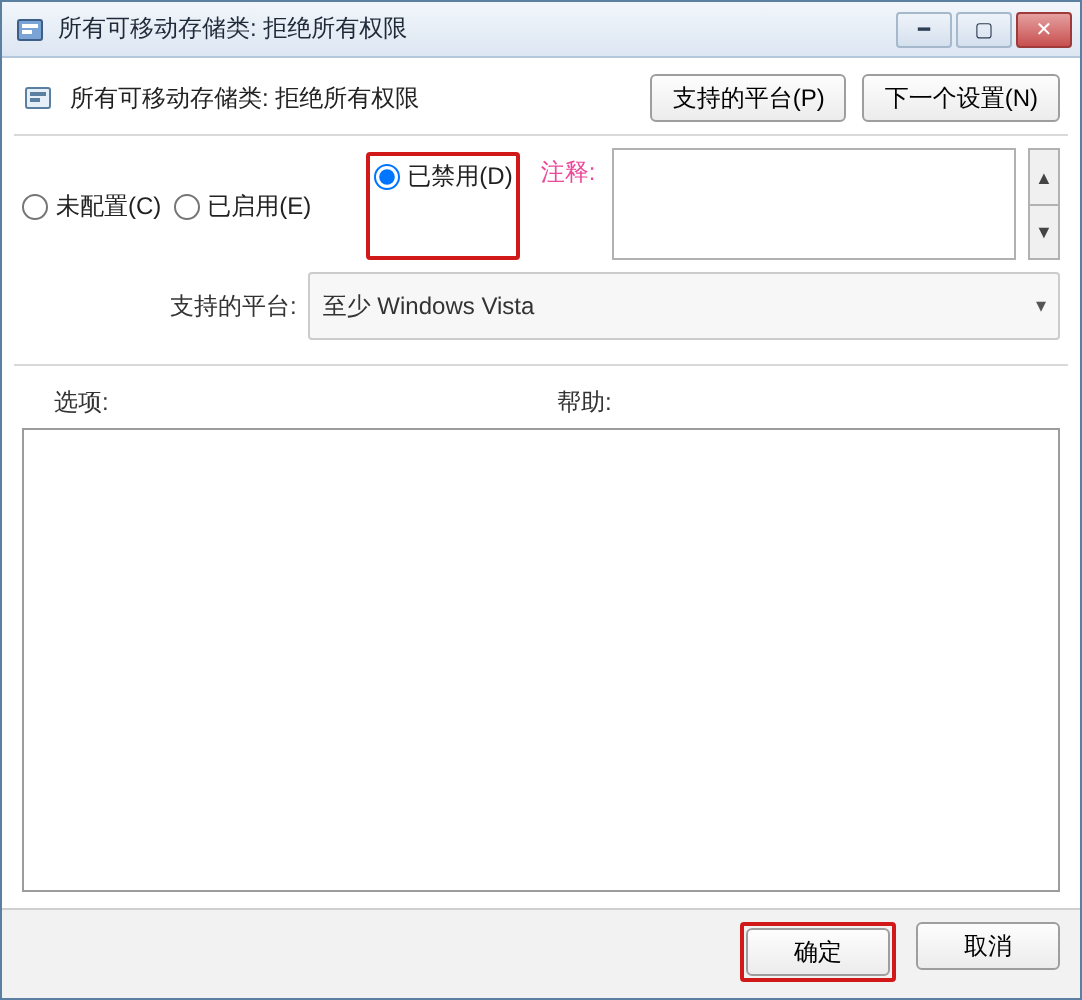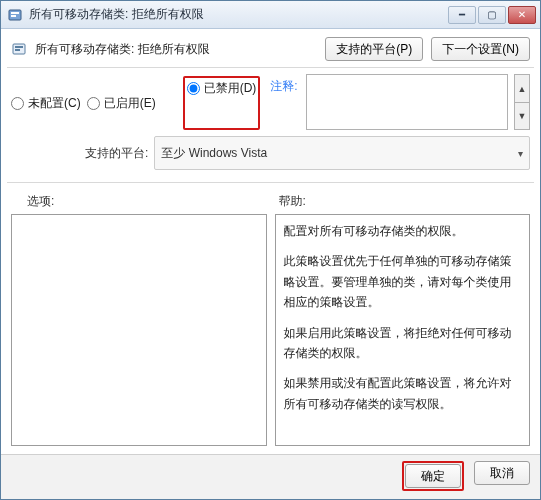--- a/index.html
+++ b/index.html
@@ -18,37 +18,37 @@
 .navbtns { display: flex; gap: 8px; }
 button.navbtn { font-family: inherit; font-size: 12px; height: 24px; padding: 0 10px; background: linear-gradient(#fdfdfd,#ececec); border: 1px solid #9e9e9e; border-radius: 3px; cursor: pointer; }
 .sep { height: 1px; background: #d9d9d9; margin: 0 6px; }
 .config-row { display: flex; padding: 6px 10px 4px 10px; gap: 10px; }
 .radios { display: flex; gap: 6px; padding-top: 2px; min-width: 82px; }
 .radios label { display: flex; align-items: center; gap: 4px; cursor: pointer; color: #222; }
 .radios input { margin: 0; }
 .highlight-red { border: 2px solid #d21919; border-radius: 2px; padding: 2px 2px; margin-left: 21px; }
 .right-col { flex: 1; display: flex; flex-direction: column; gap: 4px; }
 .fieldrow { display: flex; align-items: flex-start; gap: 6px; }
-.fieldrow .lbl { min-width: 30px; padding-top: 4px; color: #3b82f6; }
+.fieldrow .lbl { min-width: 30px; padding-top: 4px; color: #ec4899; }
 .comment-box { flex: 1; height: 56px; border: 1px solid #b1b1b1; background: #fff; resize: none; font-family: inherit; font-size: 12px; padding: 2px 4px; }
 .spin { width: 16px; display: flex; flex-direction: column; }
 .spin div { height: 28px; background: #f0f0f0; border: 1px solid #b1b1b1; display:flex;align-items:center;justify-content:center;font-size:9px;color:#444;cursor:pointer; }
 .spin div:first-child { border-bottom: none; }
 .platform-row { display: flex; align-items: center; gap: 6px; padding: 2px 10px 6px 84px; }
 .platform-row .lbl { color: #333; }
 .platform-val { flex: 1; border: 1px solid #ccc; background: #f7f7f7; height: 22px; display: flex; align-items: center; justify-content: space-between; padding: 16px 6px; border-radius: 2px; color: #333; }
 .platform-val .chev { font-size: 10px; color: #555; }
 .sep2 { height: 1px; background: #d9d9d9; margin: 6px 6px 0 6px; }
 .labels-row { display: flex; padding: 10px 10px 4px 26px; }
 .labels-row div { flex: 1; color: #333; }
 .panes { flex: 1; display: flex; gap: 8px; padding: 0 10px 8px 10px; min-height: 0; }
 .pane { flex: 1; border: 1px solid #9c9c9c; background: #fff; overflow: auto; padding: 6px 8px; font-size: 12px; color: #222; line-height: 1.7; }
 .pane.help p { margin-bottom: 10px; }
 .footer { display: flex; justify-content: flex-end; gap: 10px; padding: 6px 10px 8px 10px; background: #f2f2f2; border-top: 1px solid #d0d0d0; }
-button.act { font-family: inherit; font-size: 12px; height: 24px; width: 56px; background: linear-gradient(#fdfdfd,#ececec); border: 1px solid #9e9e9e; border-radius: 3px; cursor: pointer; }
+button.act { font-family: inherit; font-size: 12px; height: 24px; width: 72px; background: linear-gradient(#fdfdfd,#ececec); border: 1px solid #9e9e9e; border-radius: 3px; cursor: pointer; }
 button.act.disabled { color: #9a9a9a; cursor: default; }
 .btn-hl { border: 2px solid #d21919; padding: 1px; border-radius: 2px; }
 svg.icon16 { width: 16px; height: 16px; display: block; }
 </style>
 </head>
 <body>
 
 <div class="window">
   <div class="titlebar">
     <span class="icon">
@@ -122,26 +122,20 @@
 
     <div class="sep2"></div>
 
     <div class="labels-row">
       <div>选项:</div>
       <div>帮助:</div>
     </div>
 
     <div class="panes">
       <div class="pane"></div>
-      <div class="pane help">
-        <p>配置对所有可移动存储类的权限。</p>
-        <p>此策略设置优先于任何单独的可移动存储策略设置。要管理单独的类，请对每个类使用相应的策略设置。</p>
-        <p>如果启用此策略设置，将拒绝对任何可移动存储类的权限。</p>
-        <p>如果禁用或没有配置此策略设置，将允许对所有可移动存储类的读写权限。</p>
-      </div>
     </div>
 
     <div class="footer">
       <span class="btn-hl">
         <button class="act">确定</button>
       </span>
       <button class="act">取消</button>
     </div>
   </div>
 </div>

